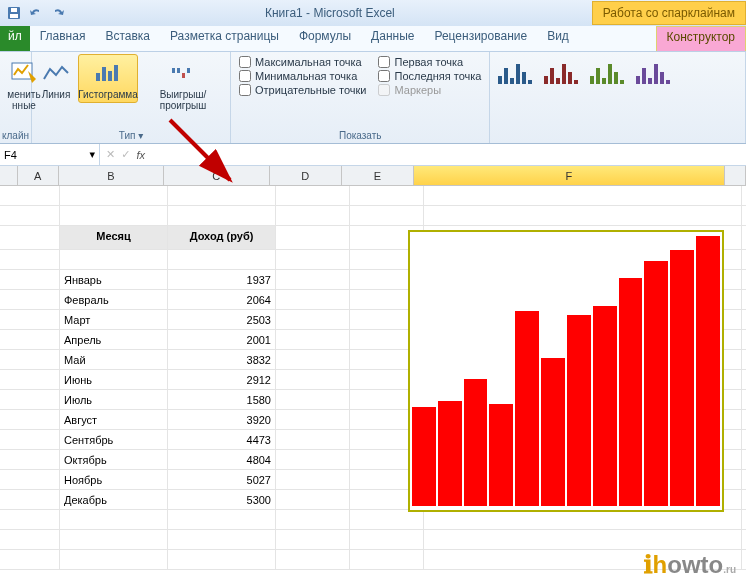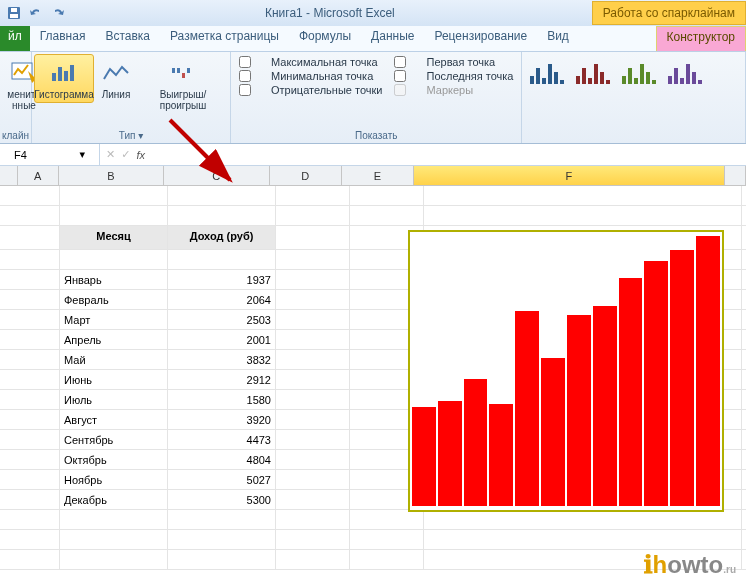--- a/index.html
+++ b/index.html
@@ -22,29 +22,29 @@
 .ribbon { height: 92px; background: linear-gradient(#f3f7fb, #e6eef7); border-bottom: 1px solid #a5bdd6; display: flex; }
 .group { border-right: 1px solid #c5d6e8; display: flex; flex-direction: column; justify-content: space-between; }
 .group-body { display: flex; flex: 1; align-items: flex-start; padding: 2px; }
 .group-label { text-align: center; font-size: 10px; color: #4a6a8a; padding: 1px 0 2px; }
 .rb-btn { display: flex; flex-direction: column; align-items: center; padding: 2px 4px; border: 1px solid transparent; border-radius: 3px; min-width: 44px; }
 .rb-btn.big { width: 60px; }
 .rb-btn.sel { background: linear-gradient(#fff0a0, #ffd860); border: 1px solid #e0b030; }
 .rb-icon { width: 32px; height: 32px; display: flex; align-items: center; justify-content: center; }
 .rb-lbl { font-size: 10px; color: #2a3a4a; text-align: center; line-height: 1.1; }
 .chk-col { display: flex; flex-direction: column; gap: 2px; padding: 2px 6px; }
-.chk { display: flex; align-items: center; gap: 20px; color: #2a3a4a; font-size: 11px; }
+.chk { display: flex; align-items: center; gap: 4px; color: #2a3a4a; font-size: 11px; }
 .chk input { width: 12px; height: 12px; }
 .chk.dis { color: #999; }
 .spark-gallery { display: flex; gap: 6px; padding: 6px; align-items: center; }
 .spark-thumb { width: 40px; height: 30px; }
 
 
 .fbar { height: 22px; display: flex; border-bottom: 1px solid #c5d6e8; }
-.namebox { width: 100px; border-right: 1px solid #c5d6e8; display: flex; align-items: center; padding: 0 14px; justify-content: space-between; font-size: 11px; }
+.namebox { width: 100px; border-right: 1px solid #c5d6e8; display: flex; align-items: center; padding: 0 4px; justify-content: space-between; font-size: 11px; }
 .fxbox { flex: 1; display: flex; align-items: center; padding: 0 6px; gap: 6px; }
 .fx { font-style: italic; color: #555; }
 
 
 .colhdrs { height: 20px; display: flex; border-bottom: 1px solid #c5c5c5; background: #eef1f4; }
 .colhdr { border-right: 1px solid #c5c5c5; text-align: center; line-height: 20px; font-size: 11px; color: #333; }
 .colhdr.sel { background: linear-gradient(#ffe97a, #ffd24a); }
 .cA { width: 42px; } .cB { width: 108px; } .cC { width: 108px; } .cD { width: 74px; } .cE { width: 74px; } .cF { width: 318px; } .cG { width: 22px; }
 
 
@@ -118,38 +118,38 @@
             </svg>
           </div>
         <div class="rb-lbl">менить нные</div>
       </div>
     </div>
     <div class="group-label">клайн</div>
   </div>
 
   <div class="group">
     <div class="group-body">
+      <div class="rb-btn">
+        <div class="rb-icon">
+            <svg width="28" height="20">
+              <path d="M2 16 L8 6 L14 12 L20 4 L26 10" stroke="#4a7ab0" fill="none" stroke-width="2"></path>
+            </svg>
+          </div>
+        <div class="rb-lbl">Линия</div>
+      </div>
       <div class="rb-btn big sel">
         <div class="rb-icon">
             <svg width="28" height="20">
               <rect x="2" y="10" width="4" height="8" fill="#4a7ab0"></rect>
               <rect x="8" y="4" width="4" height="14" fill="#4a7ab0"></rect>
               <rect x="14" y="8" width="4" height="10" fill="#4a7ab0"></rect>
               <rect x="20" y="2" width="4" height="16" fill="#4a7ab0"></rect>
             </svg>
           </div>
         <div class="rb-lbl">Гистограмма</div>
-      </div>
-      <div class="rb-btn">
-        <div class="rb-icon">
-            <svg width="28" height="20">
-              <path d="M2 16 L8 6 L14 12 L20 4 L26 10" stroke="#4a7ab0" fill="none" stroke-width="2"></path>
-            </svg>
-          </div>
-        <div class="rb-lbl">Линия</div>
       </div>
       <div class="rb-btn big" style="width:90px">
         <div class="rb-icon">
             <svg width="28" height="20">
               <rect x="3" y="5" width="3" height="5" fill="#4a7ab0"></rect>
               <rect x="8" y="5" width="3" height="5" fill="#4a7ab0"></rect>
               <rect x="13" y="10" width="3" height="5" fill="#c0504d"></rect>
               <rect x="18" y="5" width="3" height="5" fill="#4a7ab0"></rect>
             </svg>
           </div>

